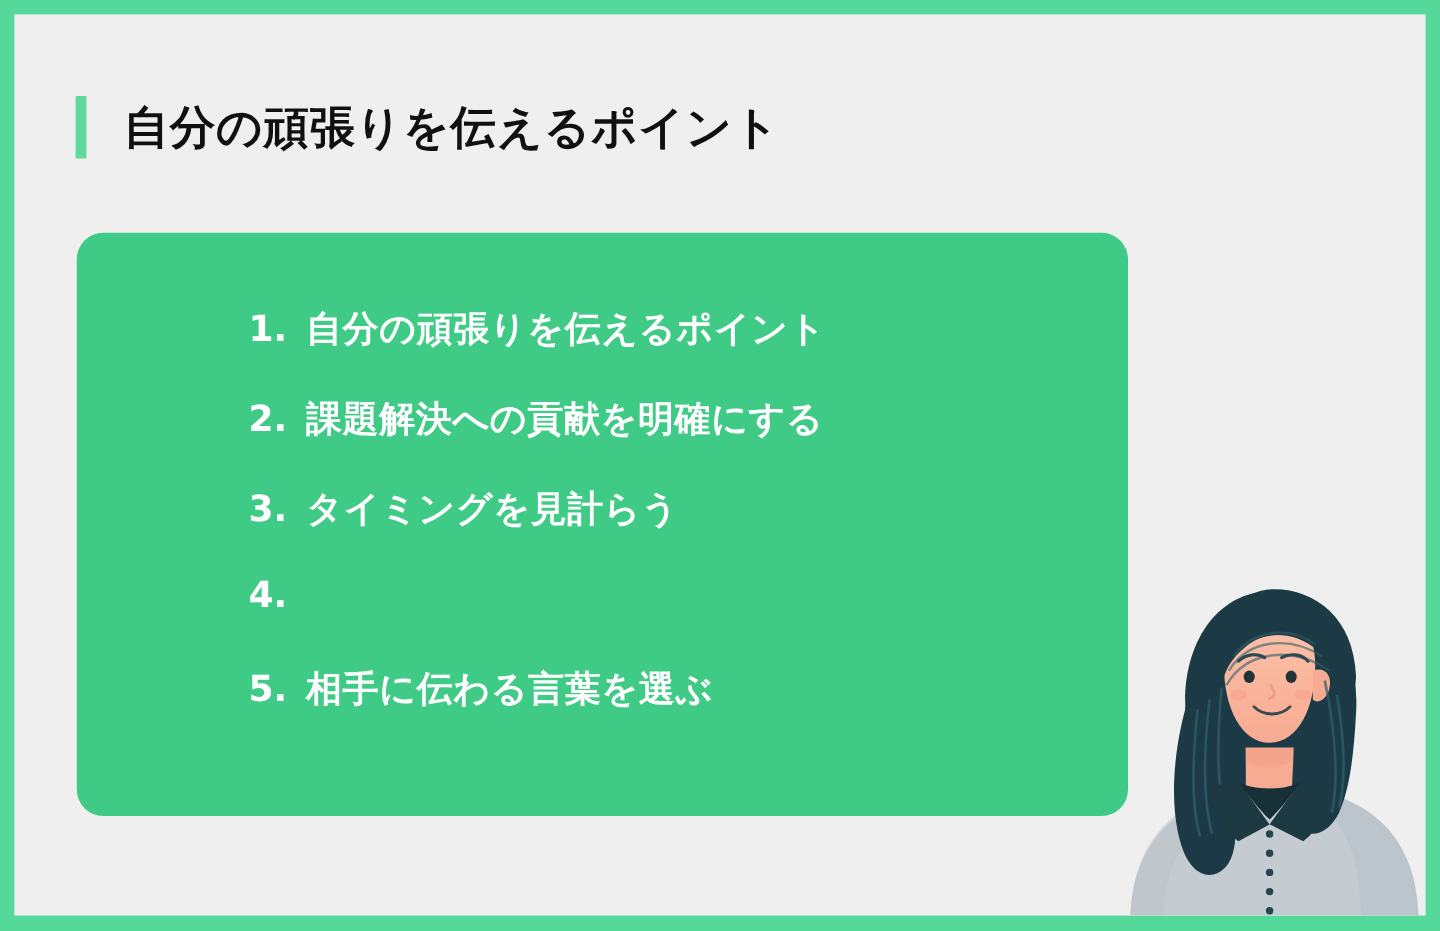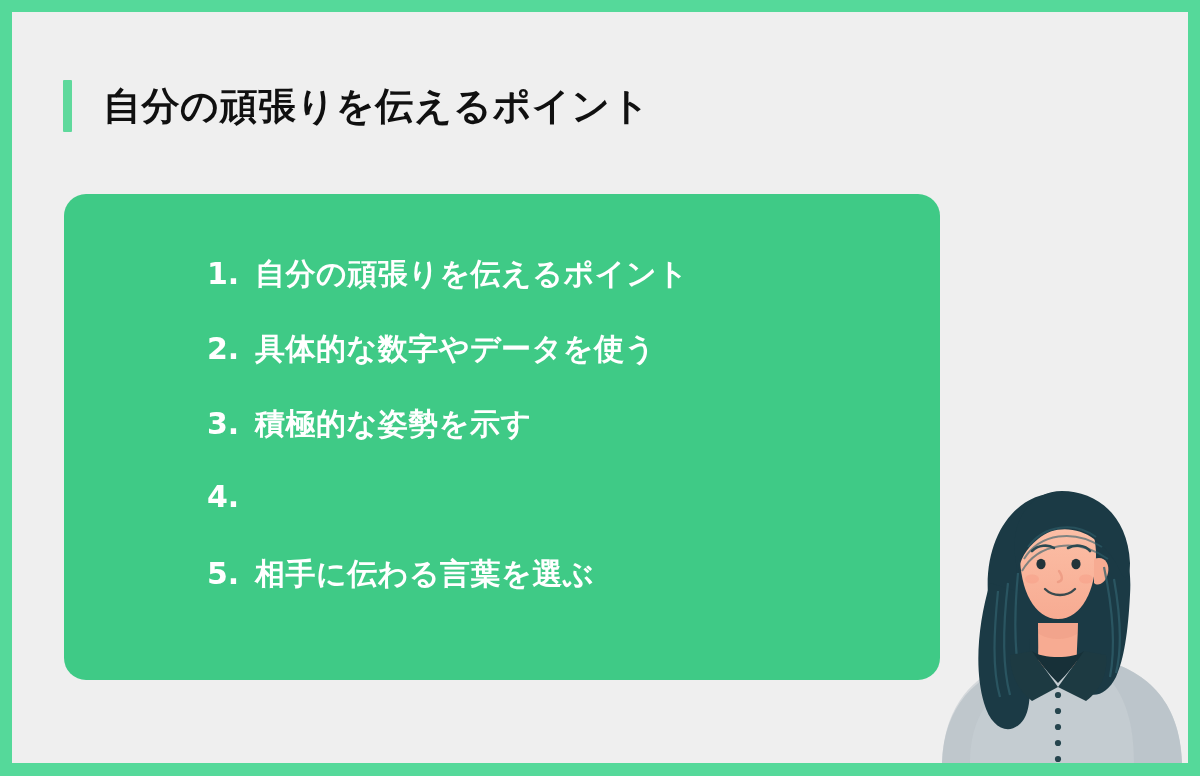--- a/index.html
+++ b/index.html
@@ -122,25 +122,25 @@
     </div>
 
     <div id="points-card">
       <ul id="points-list">
         <li class="point-item">
           <span class="point-num">1.</span>
           <span class="point-label">自分の頑張りを伝えるポイント</span>
         </li>
         <li class="point-item">
           <span class="point-num">2.</span>
-          <span class="point-label">具体的な数字やデータを使う</span>
+          <span class="point-label">課題解決への貢献を明確にする</span>
         </li>
         <li class="point-item">
           <span class="point-num">3.</span>
-          <span class="point-label">積極的な姿勢を示す</span>
+          <span class="point-label">タイミングを見計らう</span>
         </li>
         <li class="point-item">
           <span class="point-num">4.</span>
         </li>
         <li class="point-item">
           <span class="point-num">5.</span>
           <span class="point-label">相手に伝わる言葉を選ぶ</span>
         </li>
       </ul>
     </div>

